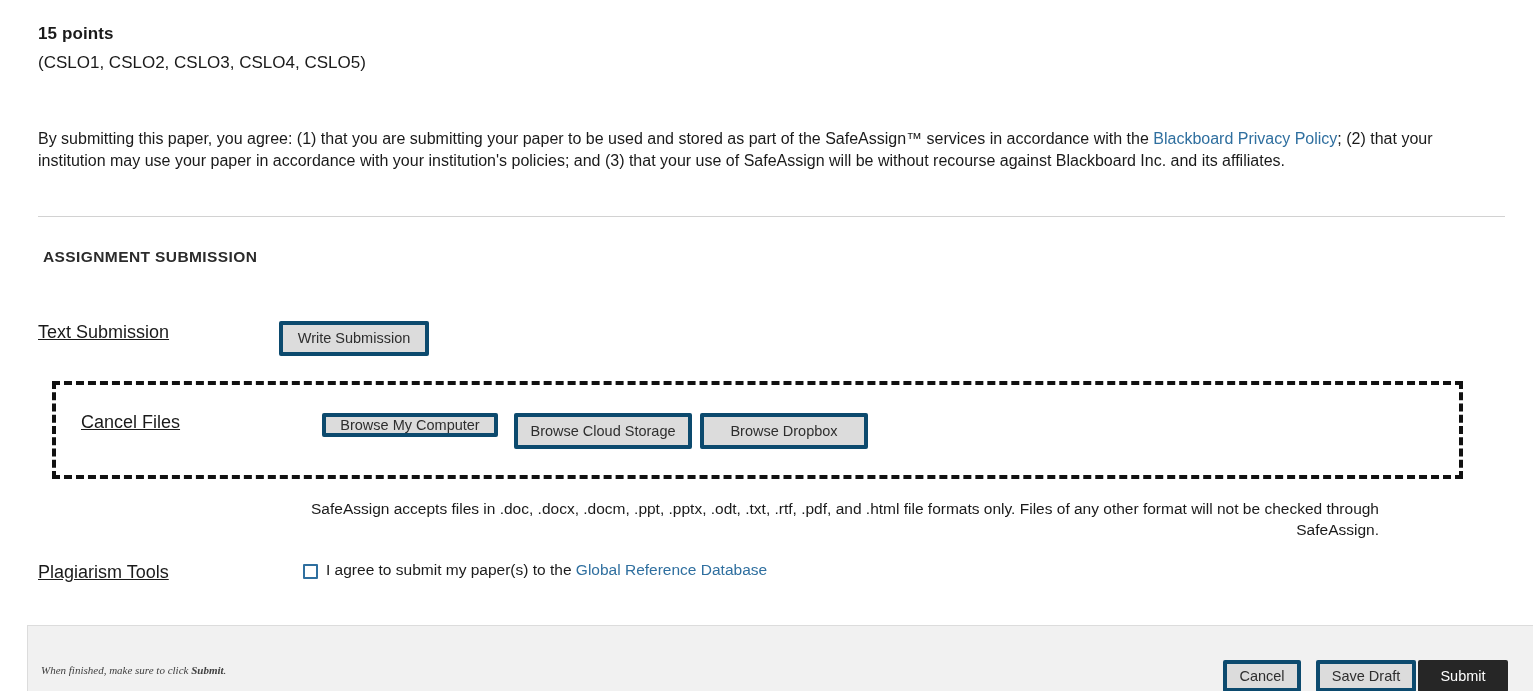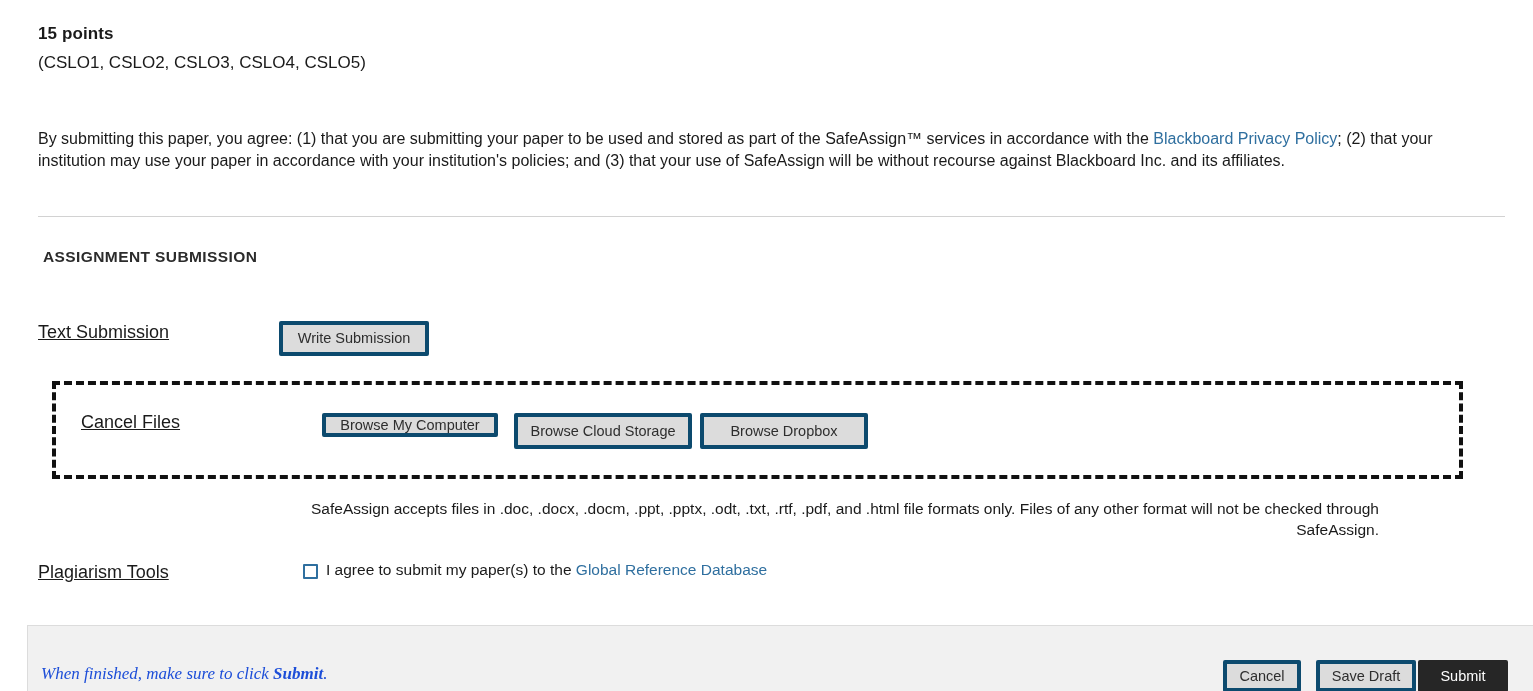--- a/index.html
+++ b/index.html
@@ -183,22 +183,22 @@
     background: #f1f1f1;
     border-top: 1px solid #dcdcdc;
     border-left: 1px solid #dcdcdc;
   }
   .finish-note {
     position: absolute;
     left: 13px;
     top: 38px;
     font-family: "Liberation Serif", serif;
     font-style: italic;
-    font-size: 17px;
-    color: #1d4ed8;
+    font-size: 11px;
+    color: #404040;
   }
   .finish-note b { font-weight: bold; font-style: italic; }
 
   #cancel-btn     { left: 1195px; top: 34px; width: 78px; height: 32px; }
   #save-draft-btn { left: 1288px; top: 34px; width: 100px; height: 32px; }
   #submit-btn     { left: 1390px; top: 34px; width: 90px;  height: 32px; }
 </style>
 </head>
 <body>
 

